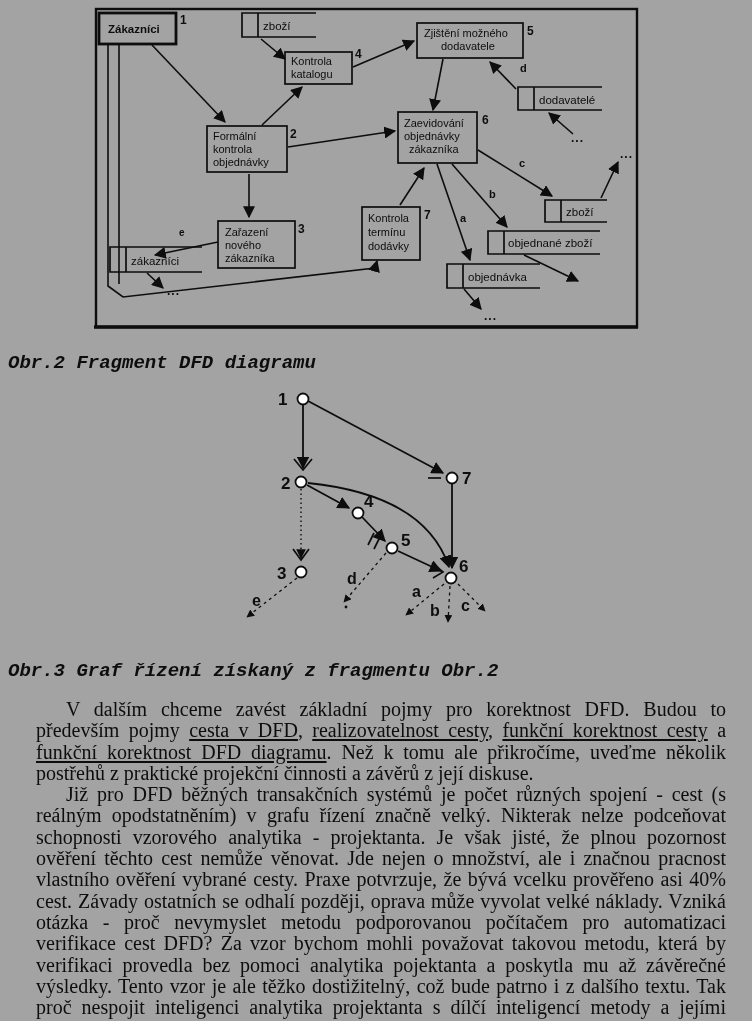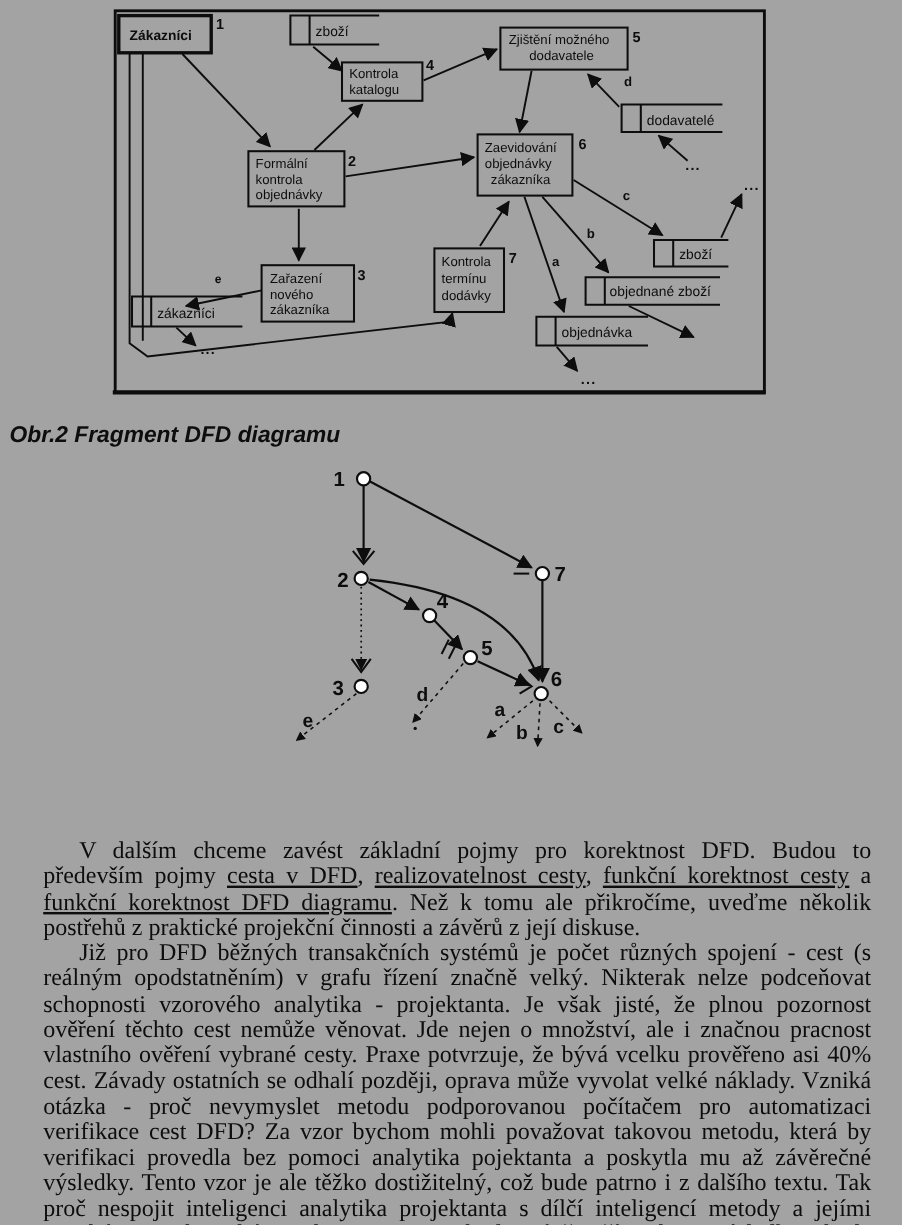--- a/index.html
+++ b/index.html
@@ -15,21 +15,21 @@
   .store-label{font-family:"Liberation Sans",sans-serif;font-size:11.5px;}
   .num-label{font-family:"Liberation Sans",sans-serif;font-size:12px;font-weight:bold;}
   .flow-letter{font-family:"Liberation Sans",sans-serif;font-size:11px;font-weight:bold;}
   .flow-letter-sm{font-family:"Liberation Sans",sans-serif;font-size:10px;font-weight:bold;}
   .ellipsis{font-family:"Liberation Sans",sans-serif;font-size:12px;font-weight:bold;letter-spacing:1px;}
   .entity-label{font-family:"Liberation Sans",sans-serif;font-size:11.5px;font-weight:bold;}
   .gnode-label{font-family:"Liberation Sans",sans-serif;font-size:17px;font-weight:bold;}
   .gedge-label{font-family:"Liberation Sans",sans-serif;font-size:16px;font-weight:bold;}
   .caption{
     position:absolute;left:8px;font-style:italic;font-weight:600;
-    font-size:19px;font-family:Liberation Sans, sans-serif;white-space:nowrap;
+    font-size:19px;font-family:Liberation Mono, monospace;white-space:nowrap;
   }
   #cap2{top:352px;}
   #cap3{top:660px;}
   .body-text{
     position:absolute;top:699px;left:36px;width:690px;
     font-size:20px;line-height:21.3px;text-align:justify;
   }
   .body-text p{margin:0;text-indent:30px;}
   .body-text u{text-underline-offset:2px;}
 </style>
@@ -233,19 +233,22 @@
     <text x="459" y="572" class="gnode-label">6</text>
     <text x="462" y="484" class="gnode-label">7</text>
 
     <text x="252" y="606" class="gedge-label">e</text>
     <text x="347" y="584" class="gedge-label">d</text>
     <text x="412" y="597" class="gedge-label">a</text>
     <text x="430" y="616" class="gedge-label">b</text>
     <text x="461" y="611" class="gedge-label">c</text>
   </svg>
 
+  <div class="caption" id="cap3">
+    <span>Obr.3 Graf řízení získaný z fragmentu Obr.2</span>
+  </div>
 
   <div class="body-text">
     <p><span>V dalším chceme zavést základní pojmy pro korektnost DFD. Budou to především pojmy </span><u>cesta v DFD</u><span>, </span><u>realizovatelnost cesty</u><span>, </span><u>funkční korektnost cesty</u><span> a </span><u>funkční korektnost DFD diagramu</u><span>. Než k tomu ale přikročíme, uveďme několik postřehů z praktické projekční činnosti a závěrů z její diskuse.</span></p>
     <p><span>Již pro DFD běžných transakčních systémů je počet různých spojení - cest (s reálným opodstatněním) v grafu řízení značně velký. Nikterak nelze podceňovat schopnosti vzorového analytika - projektanta. Je však jisté, že plnou pozornost ověření těchto cest nemůže věnovat. Jde nejen o množství, ale i značnou pracnost vlastního ověření vybrané cesty. Praxe potvrzuje, že bývá vcelku prověřeno asi 40% cest. Závady ostatních se odhalí později, oprava může vyvolat velké náklady. Vzniká otázka - proč nevymyslet metodu podporovanou počítačem pro automatizaci verifikace cest DFD? Za vzor bychom mohli považovat takovou metodu, která by verifikaci provedla bez pomoci analytika pojektanta a poskytla mu až závěrečné výsledky. Tento vzor je ale těžko dostižitelný, což bude patrno i z dalšího textu. Tak proč nespojit inteligenci analytika projektanta s dílčí inteligencí metody a jejími vysokými mechanickými schopnostmi? To bude právě naší snahou. Výsledkem bude interaktivní systém usnadňující funkční verifikaci cest v DFD a poskytující analytikovi nezbytné informace k jeho rozhodování.</span></p>
   </div>
 
 </div>
 
 </body></html>

